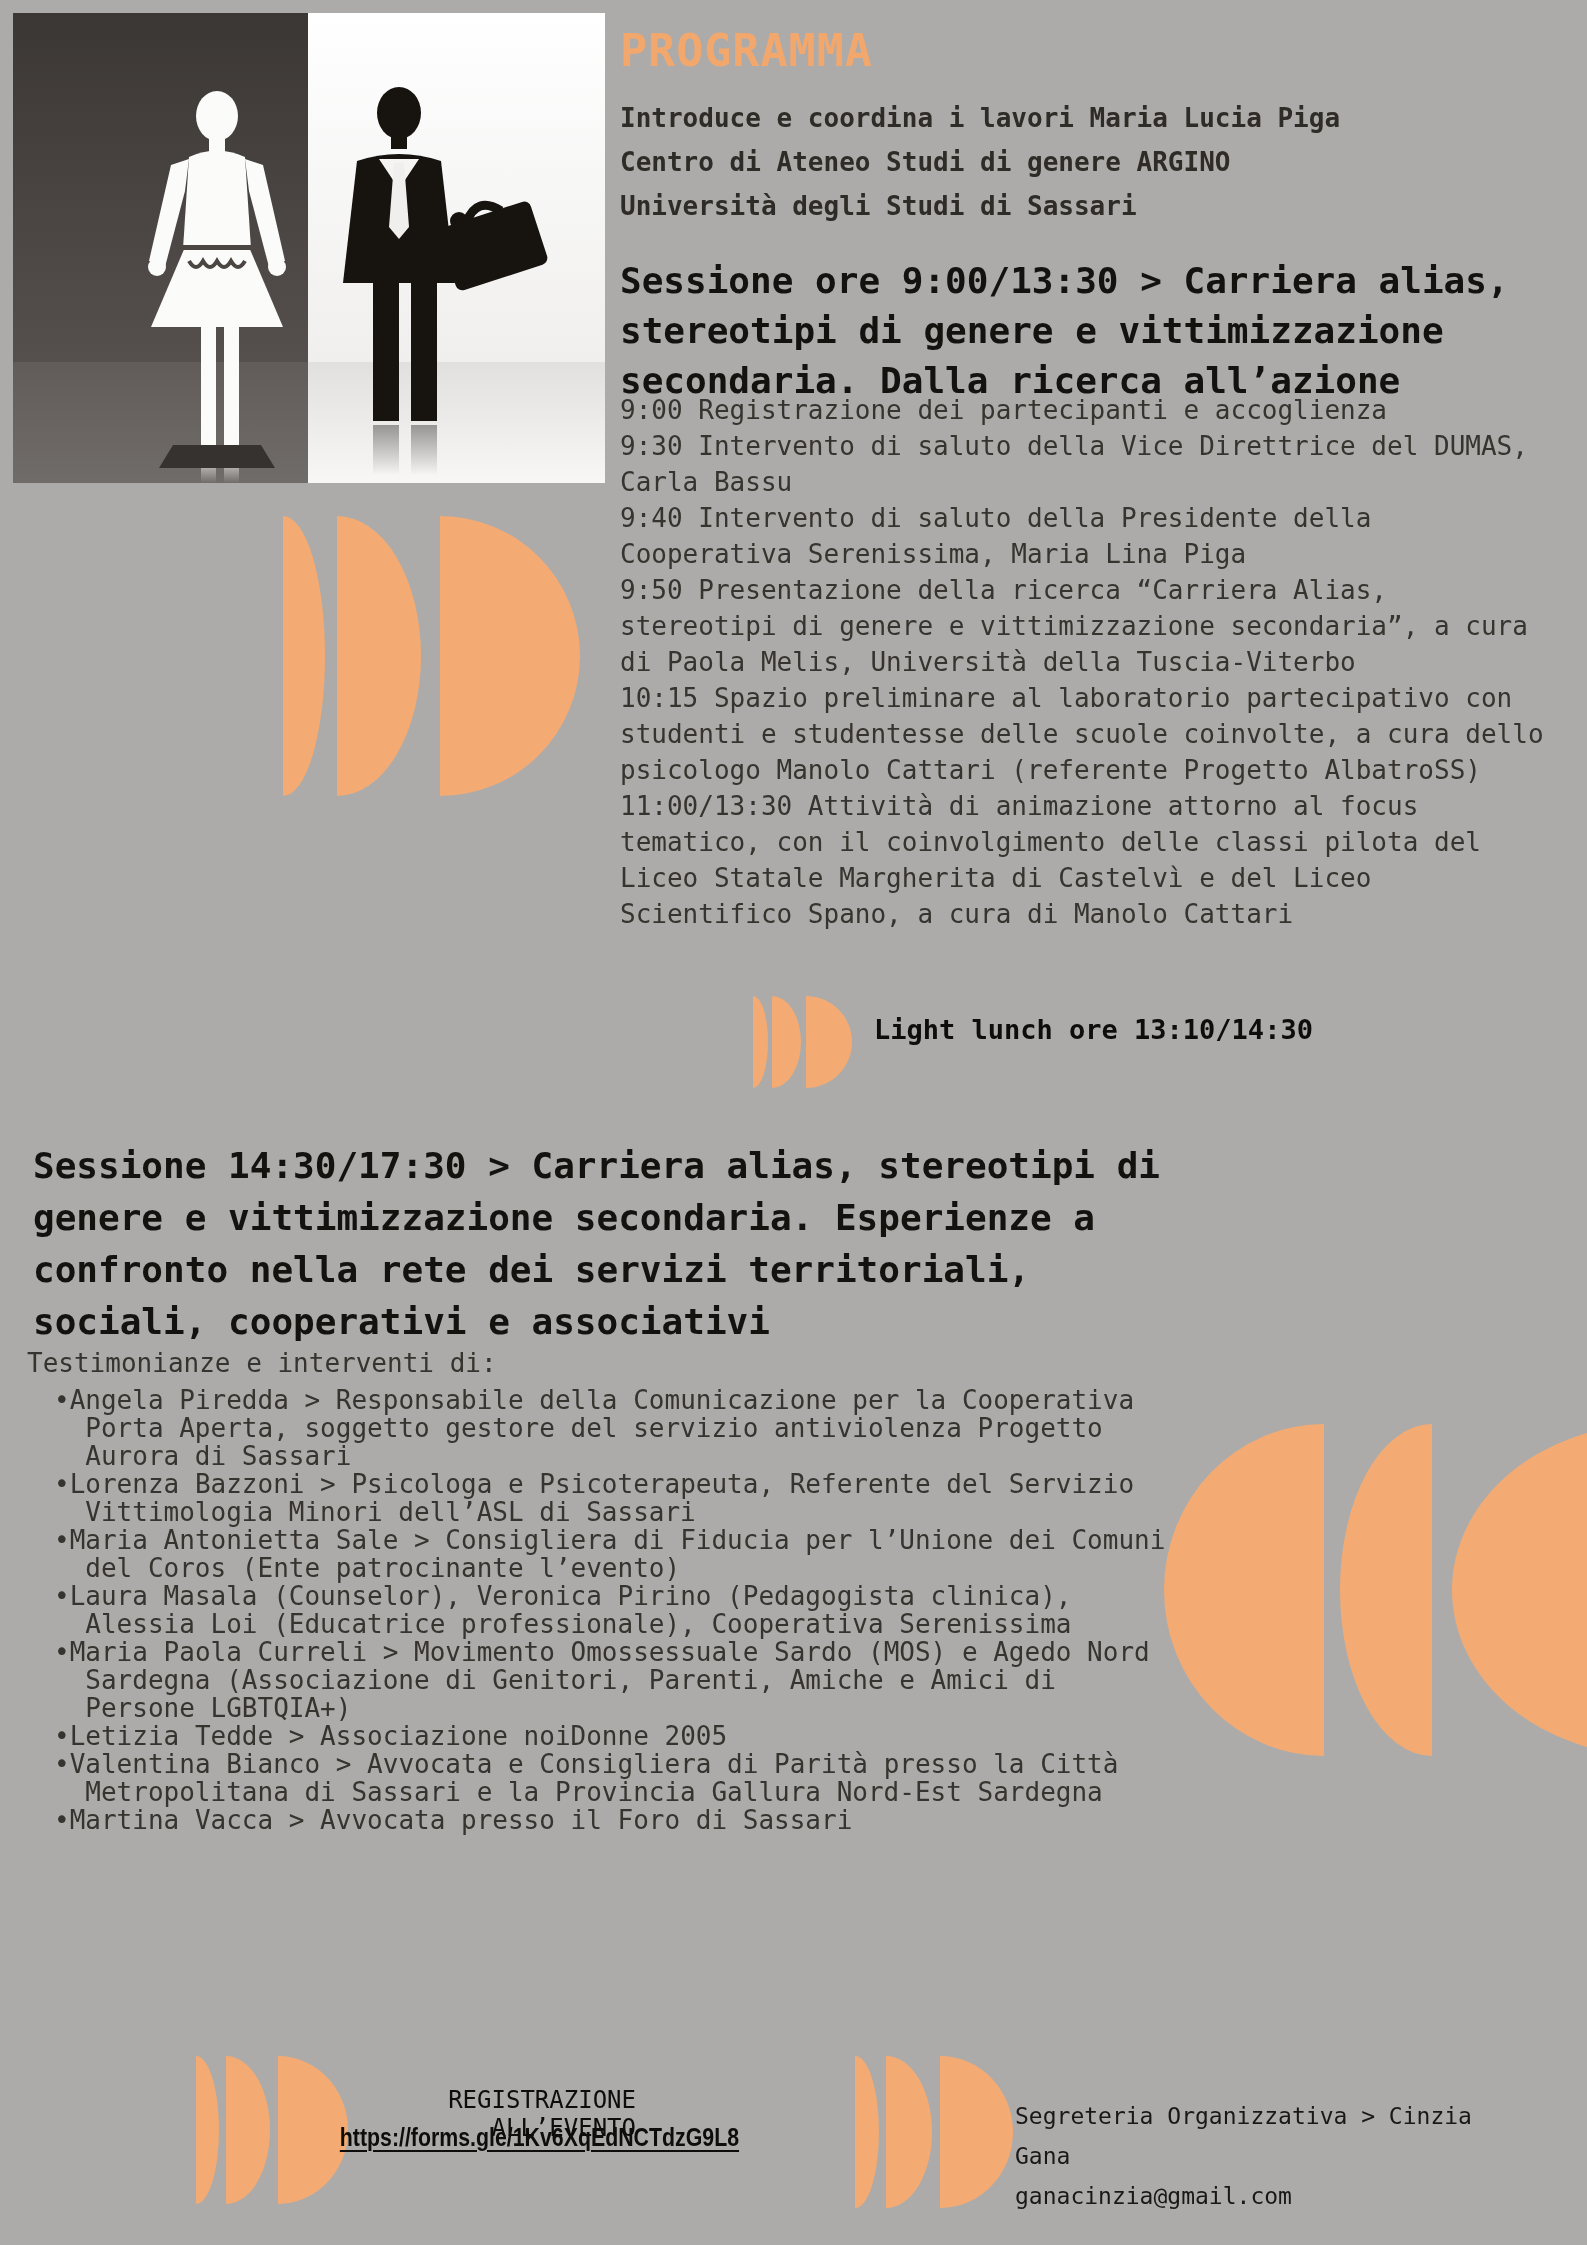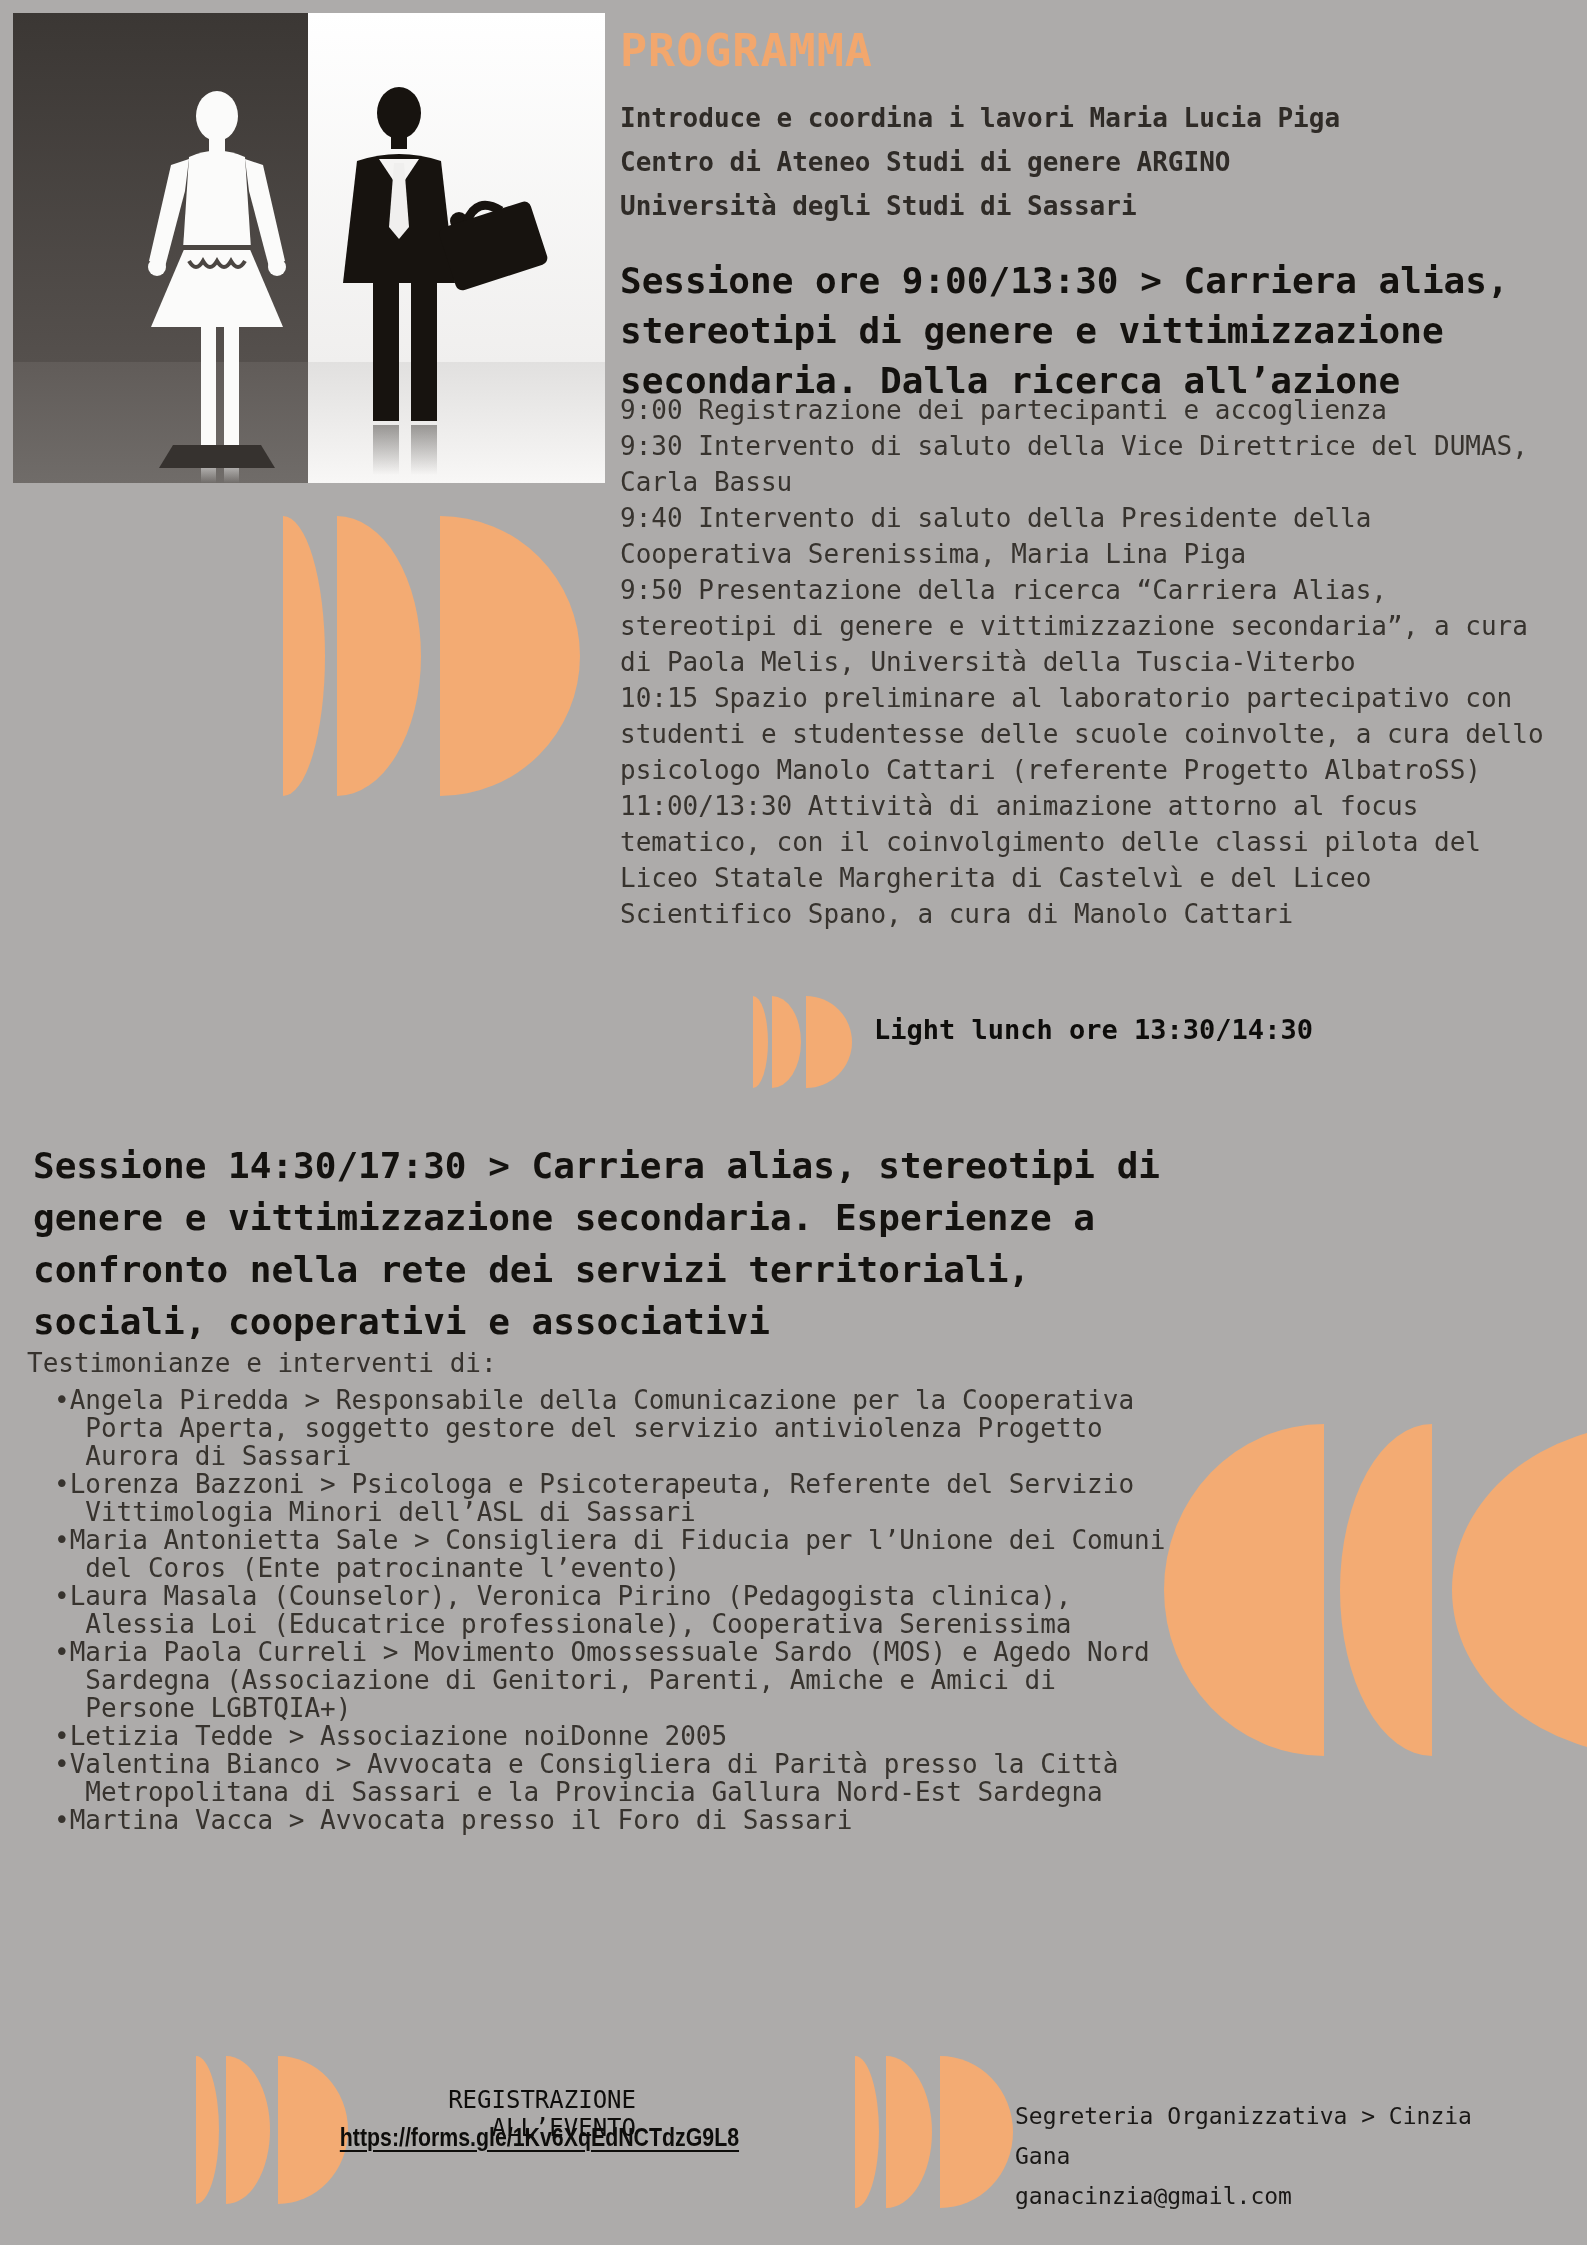--- a/index.html
+++ b/index.html
@@ -182,21 +182,21 @@
     <div>9:30 Intervento di saluto della Vice Direttrice del DUMAS, Carla Bassu</div>
     <div>9:40 Intervento di saluto della Presidente della Cooperativa Serenissima, Maria Lina Piga</div>
     <div>9:50 Presentazione della ricerca “Carriera Alias, stereotipi di genere e vittimizzazione secondaria”, a cura di Paola Melis, Università della Tuscia-Viterbo</div>
     <div>10:15 Spazio preliminare al laboratorio partecipativo con studenti e studentesse delle scuole coinvolte, a cura dello psicologo Manolo Cattari (referente Progetto AlbatroSS)</div>
     <div>11:00/13:30 Attività di animazione attorno al focus tematico, con il coinvolgimento delle classi pilota del Liceo Statale Margherita di Castelvì e del Liceo Scientifico Spano, a cura di Manolo Cattari</div>
   </div>
 
   <div class="d" style="left:753px;top:996px;width:15px;height:92px;"></div>
   <div class="d" style="left:772px;top:996px;width:29px;height:92px;"></div>
   <div class="d" style="left:806px;top:996px;width:46px;height:92px;"></div>
-  <div class="abs lunch-label">Light lunch ore 13:30/14:30</div>
+  <div class="abs lunch-label">Light lunch ore 13:10/14:30</div>
 
   <div class="abs session2-title">Sessione 14:30/17:30 &gt; Carriera alias, stereotipi di genere e vittimizzazione secondaria. Esperienze a confronto nella rete dei servizi territoriali, sociali, cooperativi e associativi</div>
   <div class="abs speakers-heading">Testimonianze e interventi di:</div>
 
   <ul class="speakers">
     <li>Angela Piredda &gt; Responsabile della Comunicazione per la Cooperativa Porta Aperta, soggetto gestore del servizio antiviolenza Progetto Aurora di Sassari</li>
     <li>Lorenza Bazzoni &gt; Psicologa e Psicoterapeuta, Referente del Servizio Vittimologia Minori dell’ASL di Sassari</li>
     <li>Maria Antonietta Sale &gt; Consigliera di Fiducia per l’Unione dei Comuni del Coros (Ente patrocinante l’evento)</li>
     <li>Laura Masala (Counselor), Veronica Pirino (Pedagogista clinica), Alessia Loi (Educatrice professionale), Cooperativa Serenissima</li>
     <li>Maria Paola Curreli &gt; Movimento Omossessuale Sardo (MOS) e Agedo Nord Sardegna (Associazione di Genitori, Parenti, Amiche e Amici di Persone LGBTQIA+)</li>

